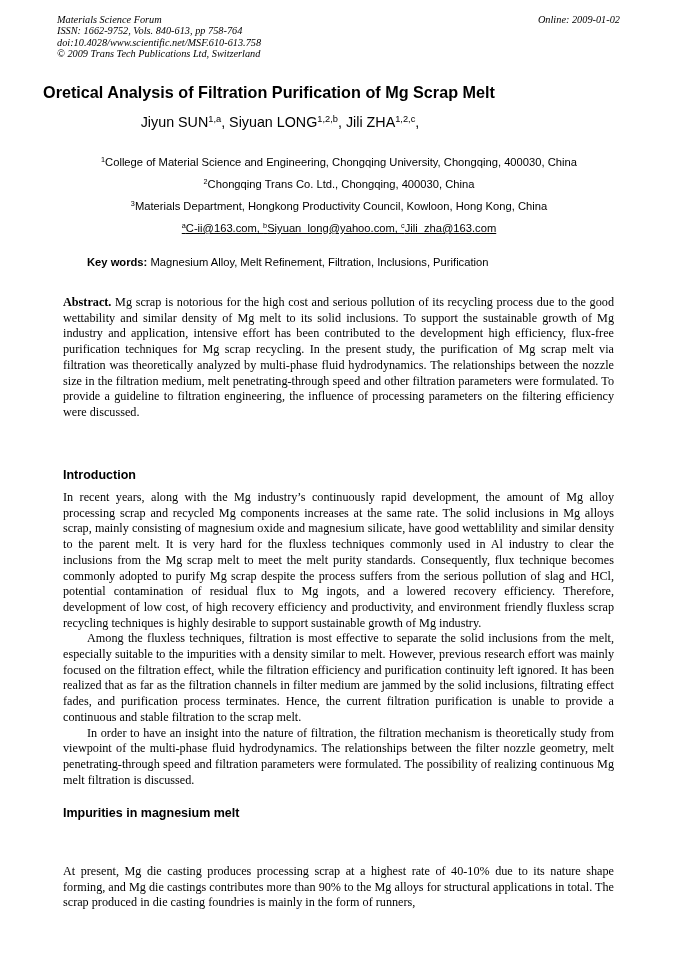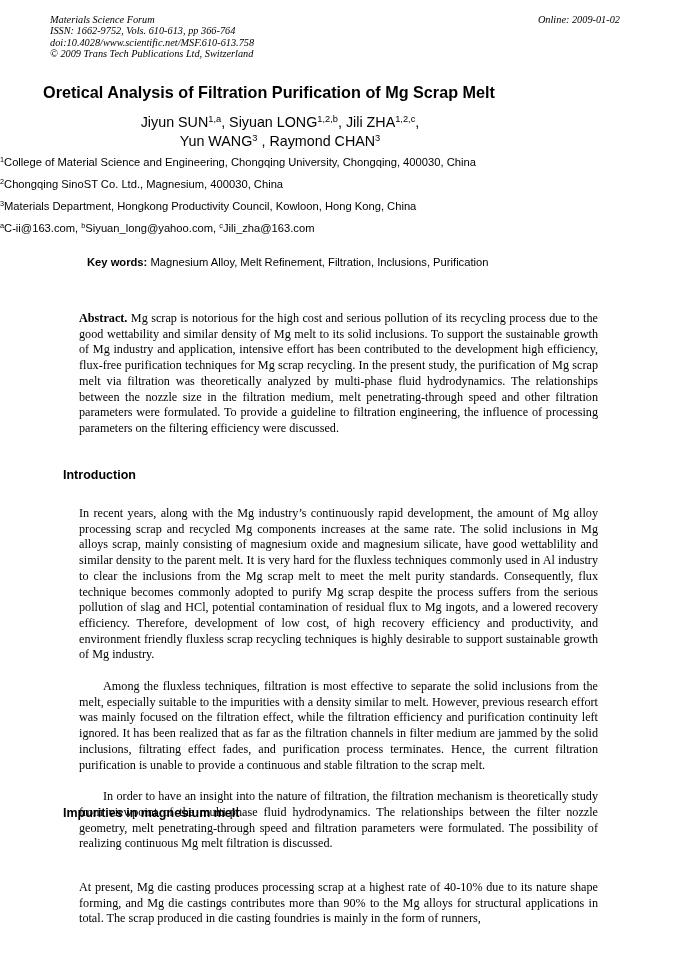--- a/index.html
+++ b/index.html
@@ -1,56 +1,53 @@
 <!DOCTYPE html>
 <html><head>
 <meta charset="utf-8">
 <style>
   html, body { margin: 0; padding: 0; background: #ffffff; }
   body { width: 678px; height: 959px; position: relative; overflow: hidden; color: #000; }
   .hdr { position: absolute; font-family: "Liberation Serif", serif; font-style: italic; font-size: 10.3px; line-height: 11.4px; }
-  .hdr-left { left: 50px; top: 14px; }
+  .hdr-left { left: 57px; top: 14px; }
   .hdr-right { right: 58px; top: 14px; }
   .title { position: absolute; left: 0; width: 538px; top: 83px; text-align: center; font-family: "Liberation Sans", sans-serif; font-weight: bold; font-size: 16.2px; }
   .authors { position: absolute; left: 0; width: 560px; top: 113px; text-align: center; font-family: "Liberation Sans", sans-serif; font-size: 14.3px; line-height: 19px; }
-  .aff { position: absolute; left: 0; width: 678px; text-align: left; font-family: "Liberation Sans", sans-serif; font-size: 11.2px; }
+  .aff { position: absolute; left: 0; width: 678px; text-align: center; font-family: "Liberation Sans", sans-serif; font-size: 11.2px; }
   sup { font-size: 0.65em; vertical-align: 0.55em; line-height: 0; }
   .kw { position: absolute; left: 63px; top: 256px; font-family: "Liberation Sans", sans-serif; font-size: 11.2px; }
   .kw b { font-weight: bold; margin-left: 24px; }
   .body { position: absolute; left: 63px; width: 551px; font-family: "Liberation Serif", serif; font-size: 12.2px; line-height: 15.7px; text-align: justify; }
-  .body p { margin: 16px; }
+  .body p { margin: 0; }
   .indent { text-indent: 24px; }
   .sec { position: absolute; left: 63px; font-family: Liberation Sans, sans-serif; font-weight: bold; font-size: 12.5px; }
 </style>
 </head>
 <body>
 
 <div class="hdr hdr-left">
   <div>Materials Science Forum</div>
-  <div>ISSN: 1662-9752, Vols. 610-613, pp 366-764</div>
+  <div>ISSN: 1662-9752, Vols. 840-613, pp 758-764</div>
   <div>doi:10.4028/www.scientific.net/MSF.610-613.758</div>
   <div>© 2009 Trans Tech Publications Ltd, Switzerland</div>
 </div>
 <div class="hdr hdr-right">Online: 2009-01-02</div>
 
 <div class="title">Oretical Analysis of Filtration Purification of Mg Scrap Melt</div>
 
 <div class="authors">
   <div>
     <span><span>Jiyun SUN</span><sup>1,a</sup><span>, </span></span><span><span>Siyuan LONG</span><sup>1,2,b</sup><span>, </span></span><span><span>Jili ZHA</span><sup>1,2,c</sup><span>,</span></span>
   </div>
-  <div>
-    <span><span>Yun WANG</span><sup>3</sup><span> , </span></span><span><span>Raymond CHAN</span><sup>3</sup></span>
-  </div>
 </div>
 
 <div class="aff" style="top:156px;"><sup>1</sup><span>College of Material Science and Engineering, Chongqing University, Chongqing, 400030, China</span></div>
-<div class="aff" style="top:178px;"><sup>2</sup><span>Chongqing SinoST Co. Ltd., Magnesium, 400030, China</span></div>
+<div class="aff" style="top:178px;"><sup>2</sup><span>Chongqing Trans Co. Ltd., Chongqing, 400030, China</span></div>
 <div class="aff" style="top:200px;"><sup>3</sup><span>Materials Department, Hongkong Productivity Council, Kowloon, Hong Kong, China</span></div>
-<div class="aff" style="top:222px;"><sup>a</sup><span>C-ii@163.com, </span><sup>b</sup><span>Siyuan_long@yahoo.com, </span><sup>c</sup><span>Jili_zha@163.com</span></div>
+<div class="aff" style="top:222px;text-decoration:underline;"><sup>a</sup><span>C-ii@163.com, </span><sup>b</sup><span>Siyuan_long@yahoo.com, </span><sup>c</sup><span>Jili_zha@163.com</span></div>
 
 <div class="kw"><b>Key words:</b> <span>Magnesium Alloy, Melt Refinement, Filtration, Inclusions, Purification</span></div>
 
 <div class="body" style="top:295px;">
   <p><b>Abstract.</b> <span>Mg scrap is notorious for the high cost and serious pollution of its recycling process due to the good wettability and similar density of Mg melt to its solid inclusions. To support the sustainable growth of Mg industry and application, intensive effort has been contributed to the development high efficiency, flux-free purification techniques for Mg scrap recycling. In the present study, the purification of Mg scrap melt via filtration was theoretically analyzed by multi-phase fluid hydrodynamics. The relationships between the nozzle size in the filtration medium, melt penetrating-through speed and other filtration parameters were formulated. To provide a guideline to filtration engineering, the influence of processing parameters on the filtering efficiency were discussed.</span></p>
 </div>
 
 <div class="sec" style="top:468px;">Introduction</div>
 <div class="body" style="top:490px;">
   <p>In recent years, along with the Mg industry’s continuously rapid development, the amount of Mg alloy processing scrap and recycled Mg components increases at the same rate. The solid inclusions in Mg alloys scrap, mainly consisting of magnesium oxide and magnesium silicate, have good wettablility and similar density to the parent melt. It is very hard for the fluxless techniques commonly used in Al industry to clear the inclusions from the Mg scrap melt to meet the melt purity standards. Consequently, flux technique becomes commonly adopted to purify Mg scrap despite the process suffers from the serious pollution of slag and HCl, potential contamination of residual flux to Mg ingots, and a lowered recovery efficiency. Therefore, development of low cost, of high recovery efficiency and productivity, and environment friendly fluxless scrap recycling techniques is highly desirable to support sustainable growth of Mg industry.</p>

